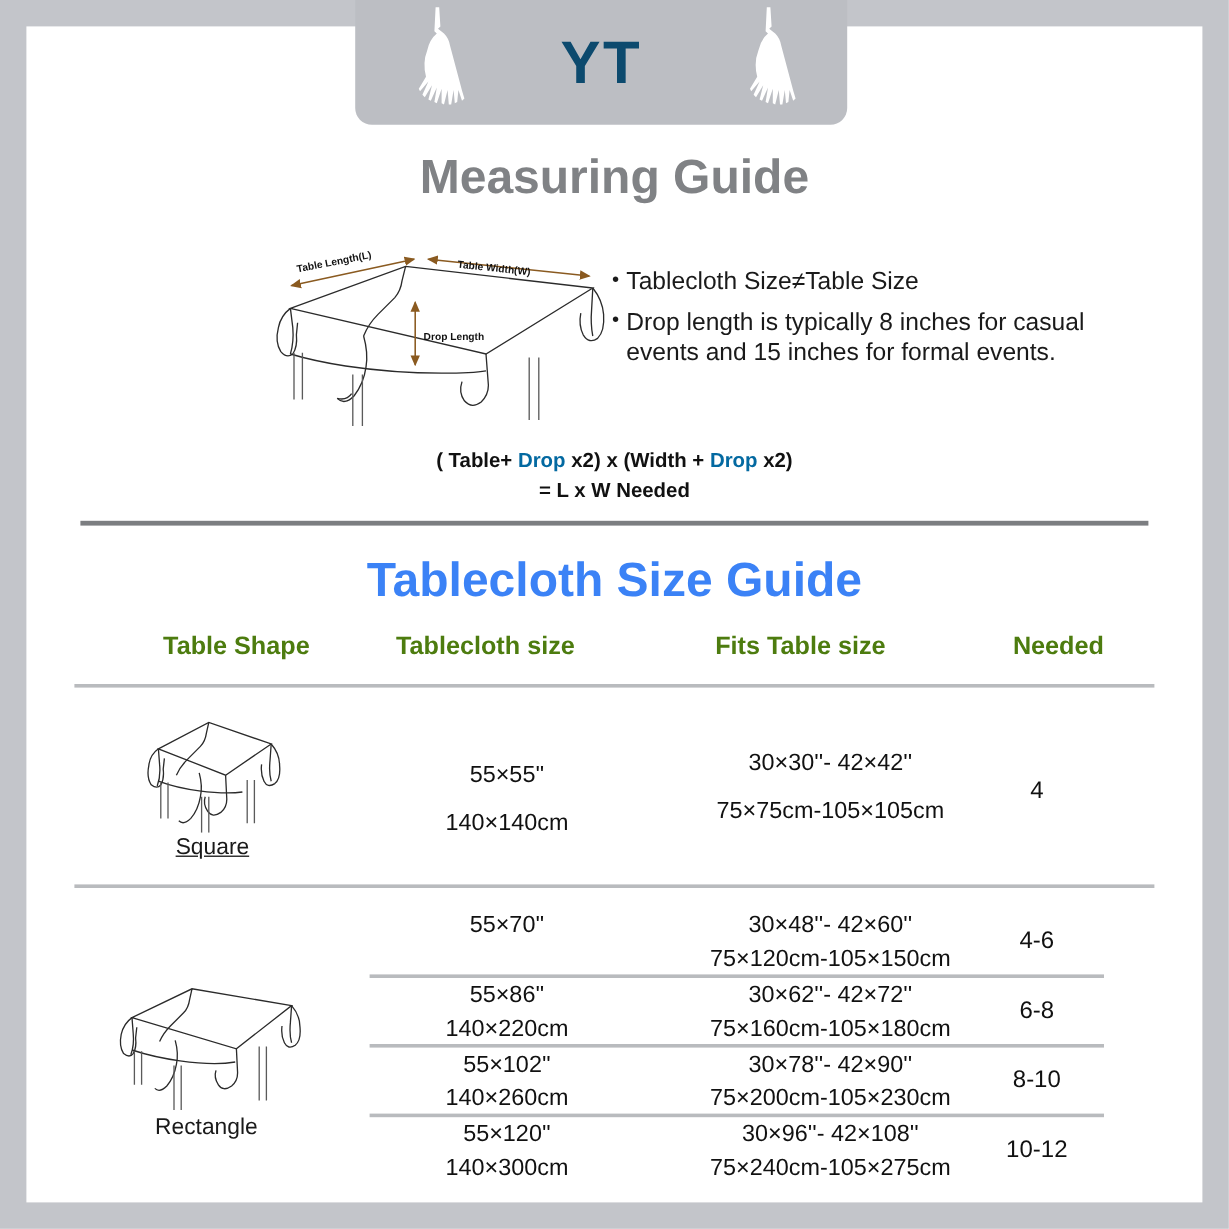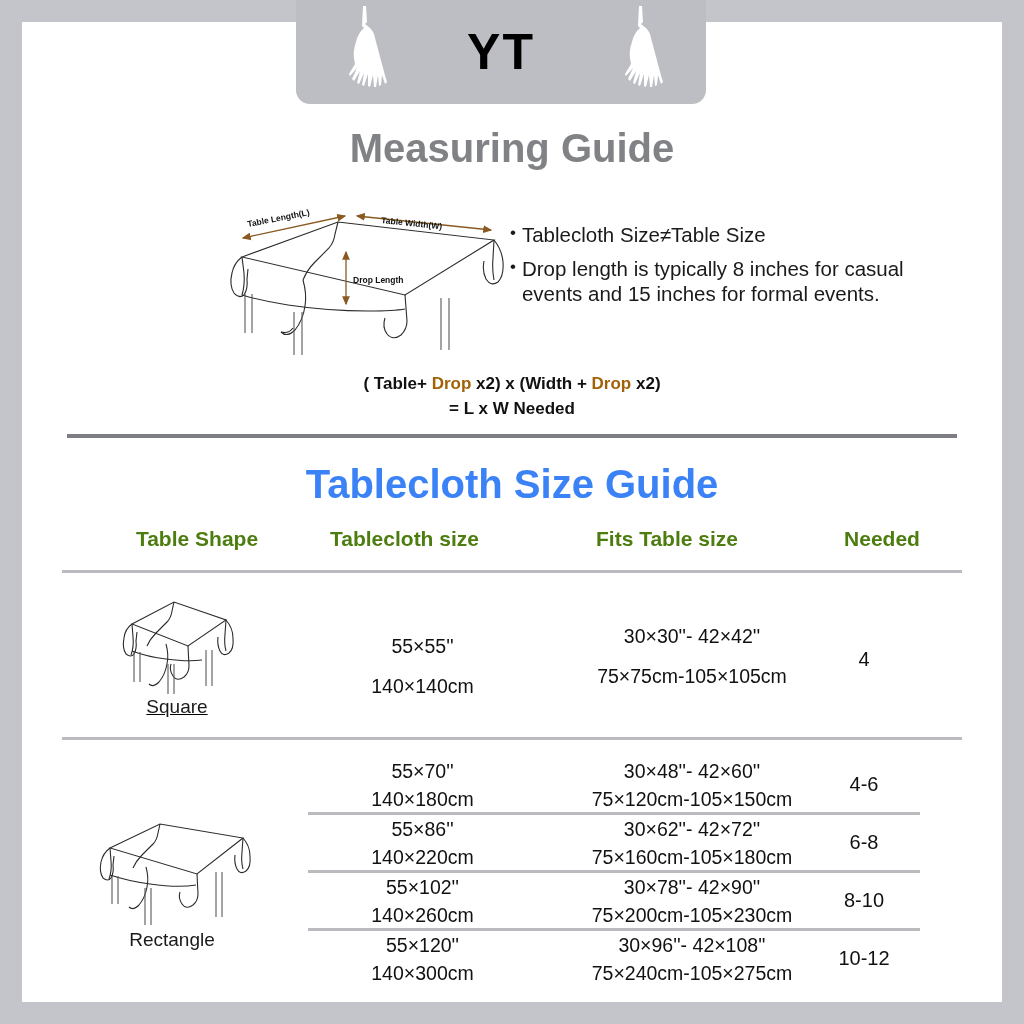--- a/index.html
+++ b/index.html
@@ -19,21 +19,21 @@
   .banner{
     position:absolute;left:274px;top:-22px;
     width:410px;height:104px;
     background:#bcbec3;
     border-bottom-left-radius:14px;
     border-bottom-right-radius:14px;
   }
   .banner-logo{
     position:absolute;left:0;top:0;width:410px;height:104px;
     display:flex;align-items:center;justify-content:center;
-    color:#000000;
+    color:#0c4a6e;
     font-size:50px;font-weight:bold;letter-spacing:2px;
     font-family:"Liberation Sans",sans-serif;
   }
   .tassel{position:absolute;top:4px;width:64px;height:92px;}
   .tassel.left{left:36px;}
   .tassel.right{left:312px;}
 
   
   .mg-title{
     position:absolute;left:0;top:104px;width:980px;
@@ -55,21 +55,21 @@
   }
   .bullet .dot{
     font-size:17px;line-height:1.35;margin-right:6px;color:#1a1a1a;
   }
   .formula{
     position:absolute;left:0;top:350px;width:980px;
     text-align:center;
     font-size:17px;font-weight:bold;color:#111;
     line-height:1.45;
   }
-  .formula .drop{color:#a16207;}
+  .formula .drop{color:#0369a1;}
   .section-rule{
     position:absolute;left:45px;top:412px;
     width:890px;height:4px;background:#7c7e81;
   }
 
   
   .sg-title{
     position:absolute;left:0;top:440px;width:980px;
     text-align:center;
     font-size:40px;font-weight:bold;color:#3b82f6;
@@ -250,21 +250,20 @@
         <path d="M27 64 L27 92 M33 64 L33 92"></path>
         <path d="M60 76 L60 113 M66 76 L66 113"></path>
         <path d="M131 60 L131 105 M137 60 L137 105"></path>
       </g>
     </svg>
     <div class="caption">Rectangle</div>
   </div>
 
   <div class="cell size" style="left:278px;top:735px;">
     <div>55×70''</div>
-    <div>140×180cm</div>
   </div>
   <div class="cell fits" style="left:520px;top:735px;">
     <div>30×48''- 42×60''</div>
     <div>75×120cm-105×150cm</div>
   </div>
   <div class="cell seats" style="left:772px;top:748px;">4-6</div>
 
   <div class="rule indent" style="top:790px;"></div>
 
   <div class="cell size" style="left:278px;top:793px;">

